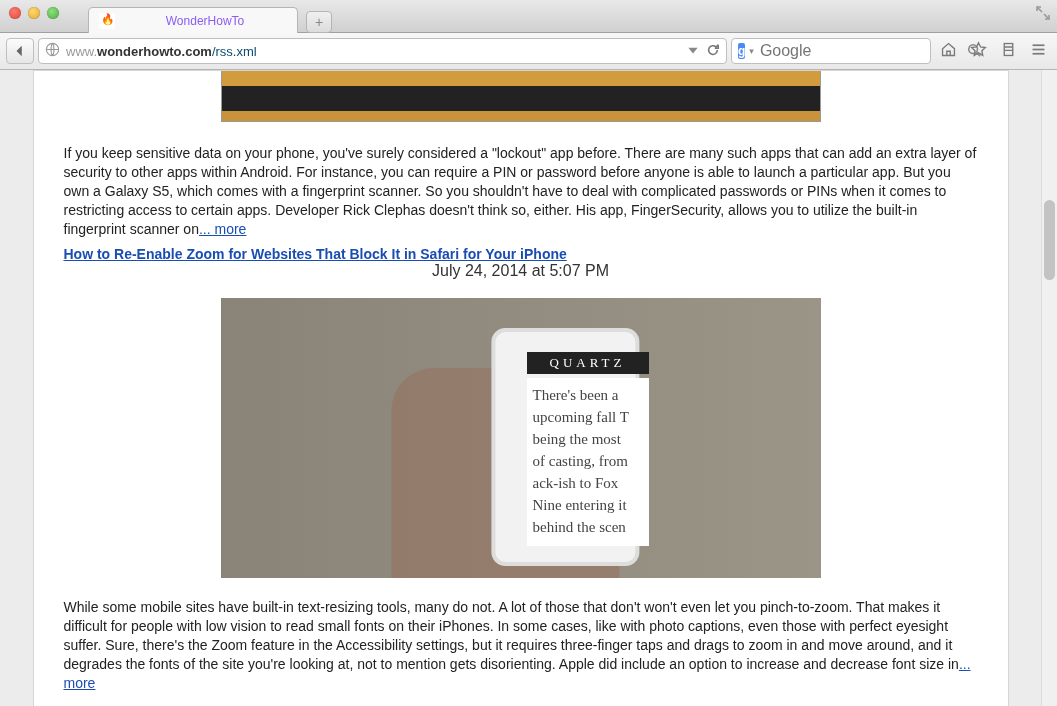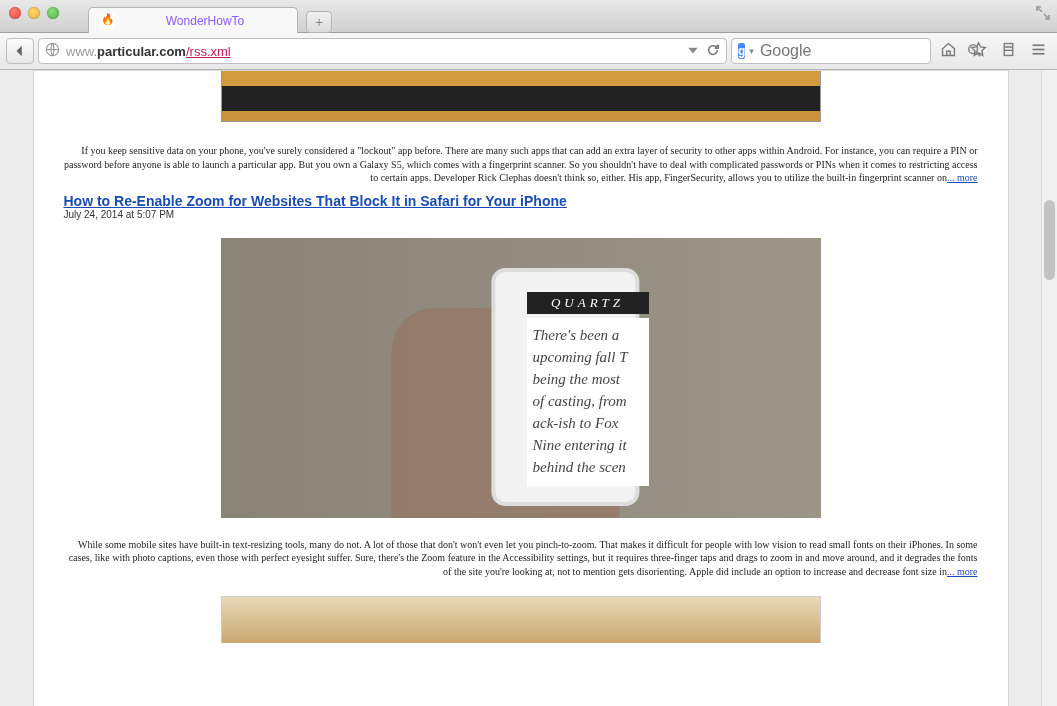--- a/index.html
+++ b/index.html
@@ -88,21 +88,21 @@
   border-radius:4px;
   display:flex;
   align-items:center;
   padding:0 6px;
   font-size:13px;
   overflow:hidden;
 }
 .url-bar .globe-icon { color:#999; margin-right:6px; }
 .url-prefix { color:#999; }
 .url-bold { color:#333; font-weight:bold; }
-.url-suffix { color:#be185d;text-decoration:underline; }
+.url-suffix { color:#0c4a6e; }
 .url-right { margin-left:auto; display:flex; align-items:center; gap:6px; color:#888; }
 .url-right svg{width:14px;height:14px;}
 .reload{ color:#777; }
 
 .search-bar {
   width: 200px; height:26px; background:#fff;
   border:1px solid #bfbfbf; border-radius:4px;
   display:flex; align-items:center; padding:0 6px; font-size:13px; color:#888;
 }
 .search-bar .gbox{
@@ -137,48 +137,48 @@
 }
 .article-img {
   display:block;
   margin: 0 auto;
   width: 600px;
   height: 280px;
 }
 .img1 { height: 51px; background: linear-gradient(#d29b3e 0%, #d29b3e 30%, #222 30%, #222 80%, #c8933a 80%); border:1px solid #999; border-top:none;}
 .img2 {
   background: linear-gradient(90deg, #8a8478 0%, #9b9588 100%);
-  position:relative; overflow:hidden;font-style:italic;
+  position:relative; overflow:hidden;
 }
 .img2::before{
   content:"";
   position:absolute; left:50%; top:30px; transform:translateX(-20%);
   width:140px; height:230px; background:#f2f2f2; border:4px solid #ddd; border-radius:14px;
   box-shadow: -60px 80px 0 40px rgba(150,110,90,.5);
 }
 .img2::after{
   content:"QUARTZ";
   position:absolute; left:51%; top:54px;
   background:#222; color:#fff; width:122px; text-align:center; padding:3px 0;
   font-family: Georgia, serif; letter-spacing:4px; font-size:13px;
 }
 .phone-text{
   position:absolute; left:51%; top:80px; width:122px; height:168px;
   background:#fff; color:#444; font-family: Georgia, serif;
   font-size:15px; line-height:22px; padding:6px 0 0 6px; overflow:hidden;
 }
 .img3 { height: 47px; background: linear-gradient(#e8d9b8, #c9a86f); border:1px solid #ccc; border-bottom:none;}
 
-.body-text { font-size:10px; line-height:1.35; color:#222; margin: 20px 0 8px 0; font-family: Liberation Serif, serif; text-align: right; }
+.body-text { font-size:14px; line-height:1.35; color:#222; margin: 20px 0 8px 0; font-family: Liberation Sans, sans-serif; }
 .body-text.first { margin-top: 22px; }
 .more-link { color:#1a4db3; text-decoration:underline; }
 
 h2.article-title { font-size:14px; font-weight:bold; margin-top:3px;}
 h2.article-title a { color:#1a4db3; text-decoration:underline; }
-.date { font-size:10px; color:#333; margin-top:0px; font-family: Verdana, Arial, sans-serif; }
+.date { font-size:16px; color:#333; margin-top:0px; font-family: Verdana, Arial, sans-serif; text-align: center; }
 
 
 .vscroll{
   position:absolute; right:0; top:0; bottom:0; width:16px;
   background:#f0f0f0; border-left:1px solid #ddd;
 }
 .thumb{
   position:absolute; left:2px; right:2px; top:130px; height:80px;
   background:#c3c3c3; border-radius:6px;
 }
@@ -215,21 +215,21 @@
   </div>
 
   <div class="url-bar">
     <span class="globe-icon">
       <svg width="15" height="15" viewBox="0 0 16 16" fill="none" stroke="currentColor" stroke-width="1.2">
         <circle cx="8" cy="8" r="6.5"></circle>
           <path d="M1.5 8h13M8 1.5c2 2 2 11 0 13M8 1.5c-2 2-2 11 0 13"></path>
       </svg>
     </span>
     <span class="url-prefix">www.</span>
-    <span class="url-bold">particular.com</span>
+    <span class="url-bold">wonderhowto.com</span>
     <span class="url-suffix">/rss.xml</span>
     <span class="url-right">
       <span><svg viewBox="0 0 12 12" fill="currentColor">
             <path d="M2 4h8L6 9z"></path>
           </svg></span>
       <span class="reload"><svg viewBox="0 0 16 16" fill="none" stroke="currentColor" stroke-width="1.8">
             <path d="M13 8a5 5 0 1 1-1.5-3.5L14 2M14 2v4h-4"></path>
           </svg></span>
     </span>
   </div>

